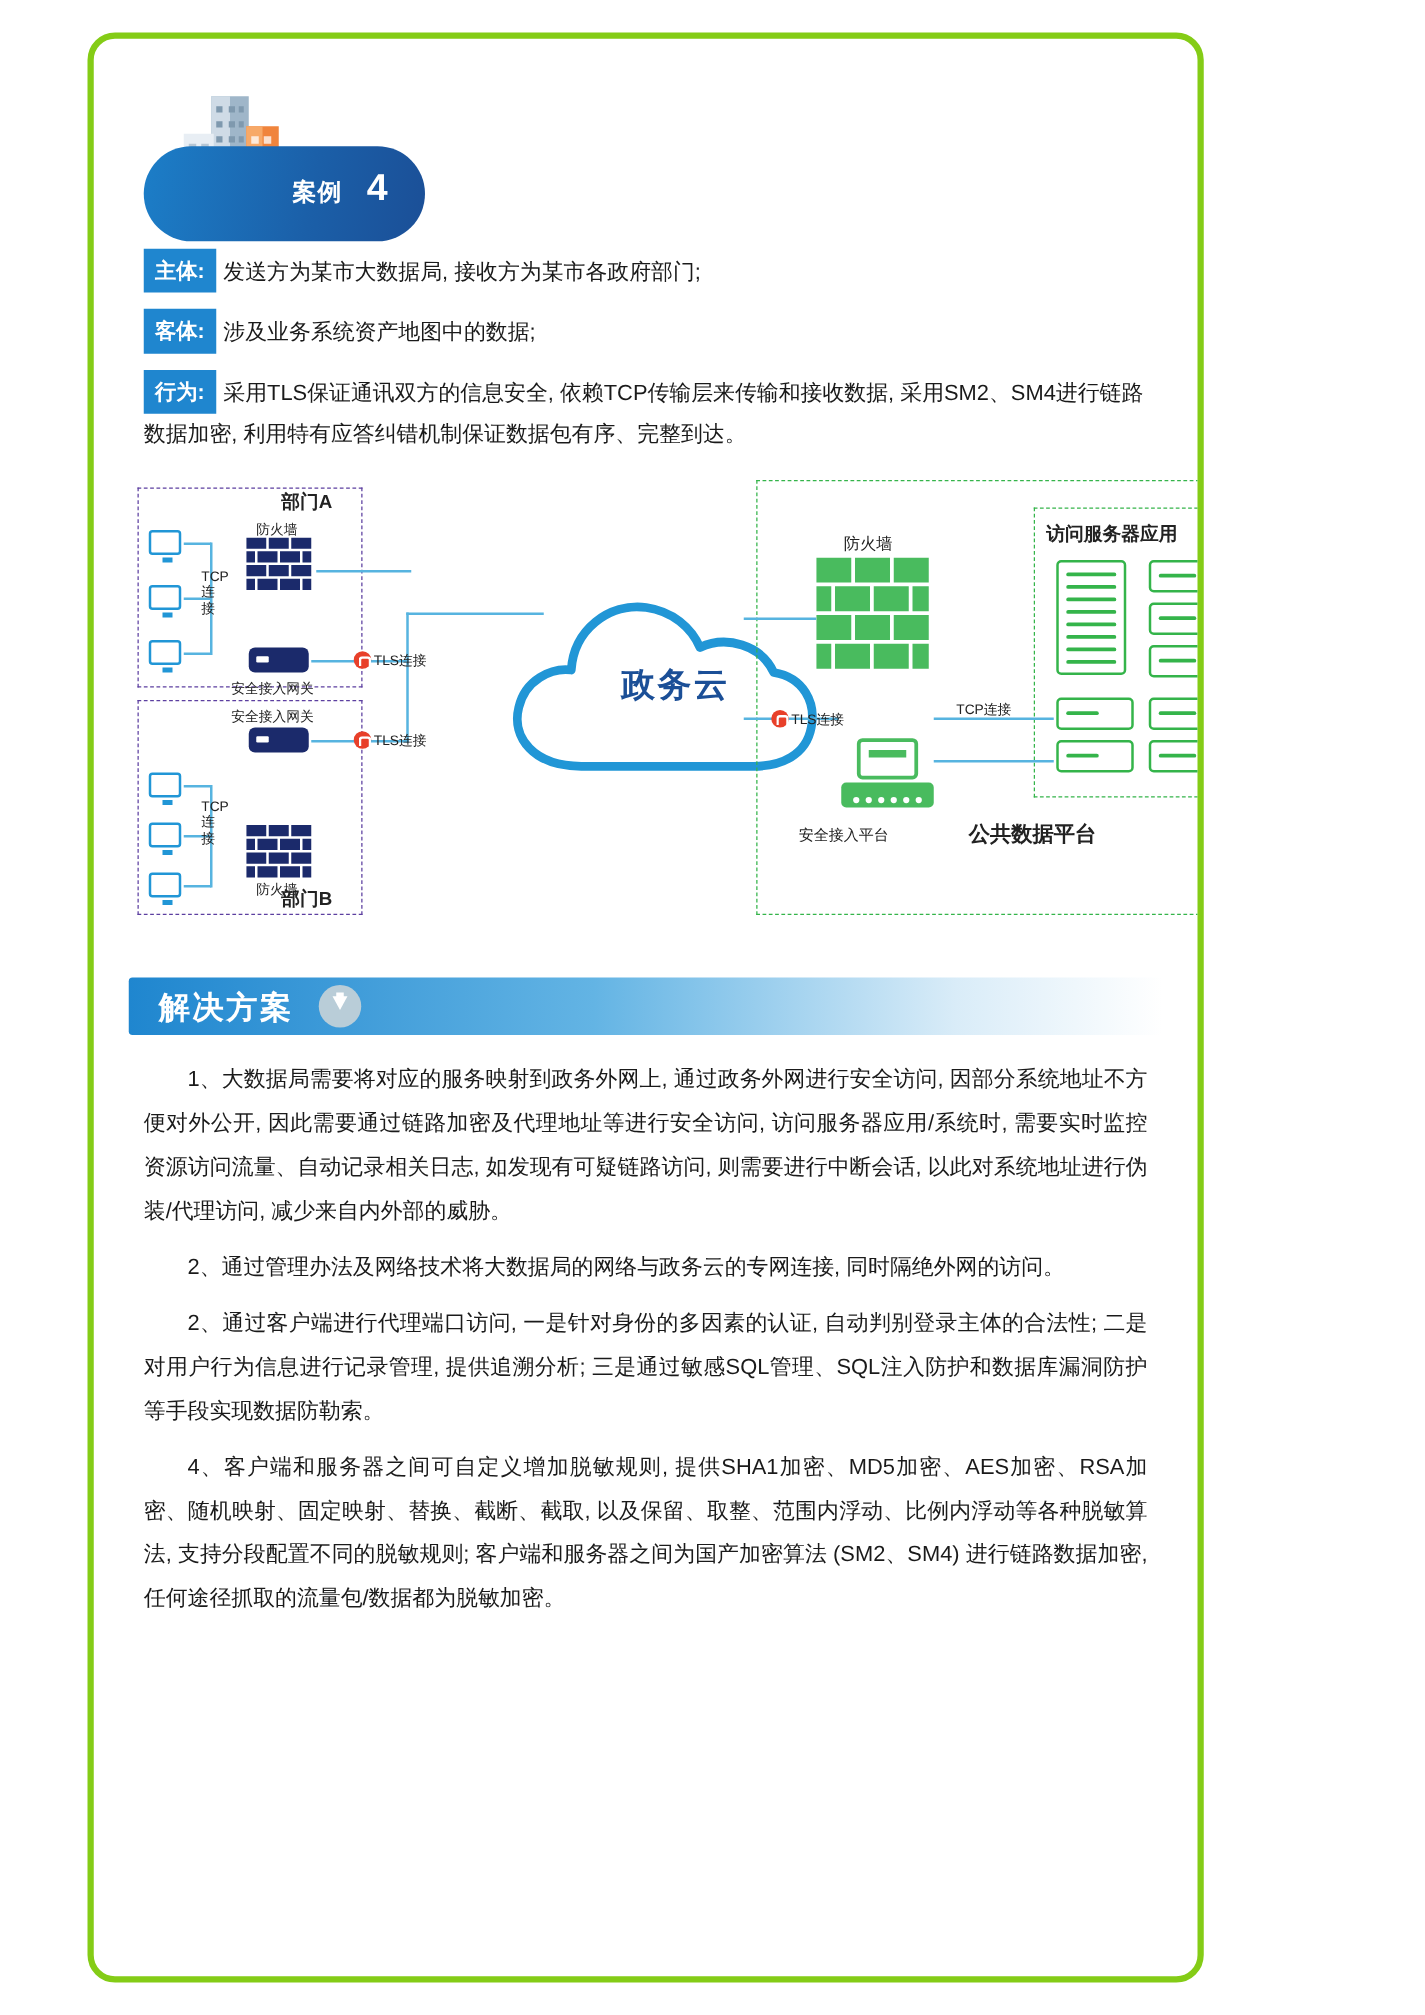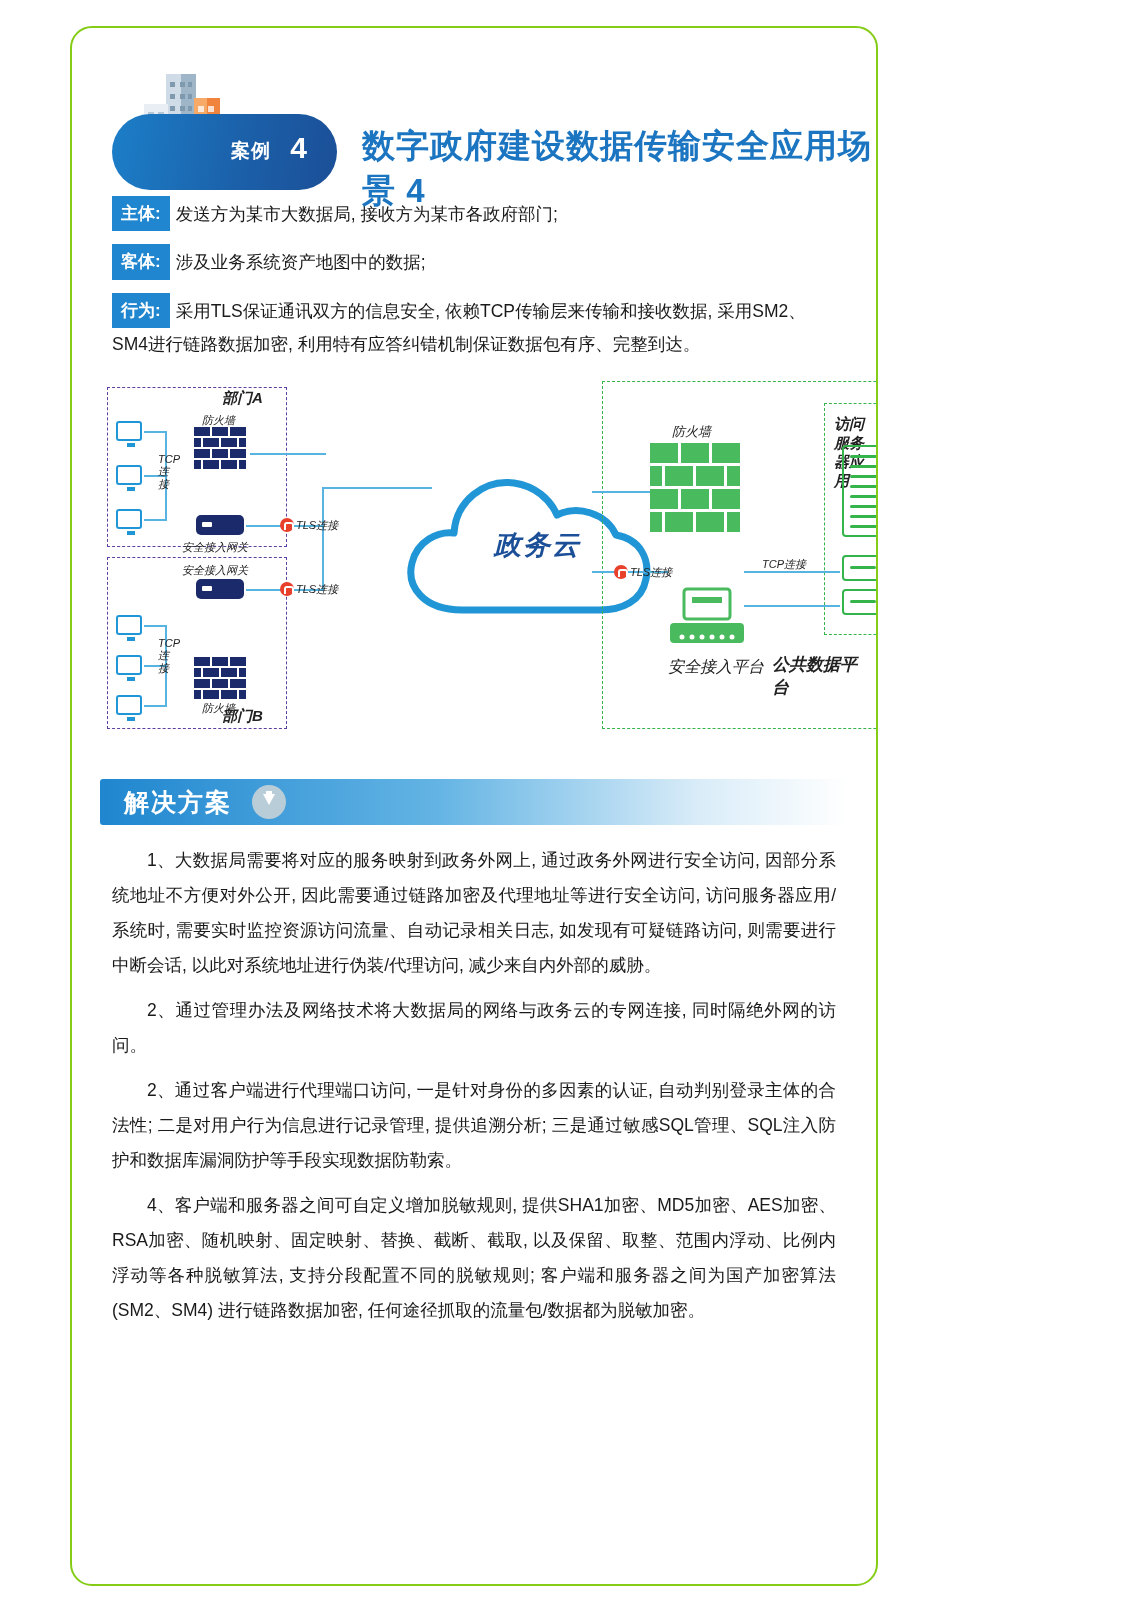--- a/index.html
+++ b/index.html
@@ -5,22 +5,22 @@
   * { box-sizing: border-box; }
   html, body { margin:0; padding:0; }
   body {
     width:1140px; height:1612px;
     background:#ffffff;
     font-family:"Liberation Sans", sans-serif;
     color:#1a1a1a;
   }
   .page {
     position:absolute; left:70px; top:26px;
-    width:808px; height:1560px;
-    border:2px solid #84cc16;
+    width:893px; height:1560px;
+    border:5px solid #84cc16;
     border-radius:22px;
     background:#fff;
     overflow:hidden;
   }
 
   
   .header { position:relative; height:150px; }
   .badge {
     position:absolute; left:40px; top:86px;
     width:225px; height:76px;
@@ -70,21 +70,21 @@
   .req { margin:18px 40px 0 40px; font-size:17.5px; line-height:1.85; }
   .req-row { margin-bottom:13px; }
   .tag {
     display:inline-block; background:#1f86cf; color:#fff;
     font-weight:bold; padding:2px 9px; font-size:17px; margin-right:6px;
     vertical-align:1px;
   }
   .req-ind { text-indent:0; }
 
   
-  .diagram { position:relative; margin:14px 11px 0 0; height:390px;font-style:italic; }
+  .diagram { position:relative; margin:14px 11px 0 0; height:390px; }
   .dashed-box {
     position:absolute; border:1px dashed #5c3fa0;
   }
   .green-box { position:absolute; border:1px dashed #34b44a; }
   .lbl { position:absolute; font-size:13px; color:#222; }
   .lbl-b { font-weight:bold; }
   .mon {
     position:absolute; width:26px; height:20px; border:2px solid #2196d6; border-radius:3px;
   }
   .mon:after{content:"";position:absolute;left:9px;top:20px;width:8px;height:4px;background:#2196d6;}
@@ -157,21 +157,20 @@
         <rect x="34" y="68" width="6" height="6"></rect>
           <rect x="44" y="68" width="6" height="6"></rect>
         <rect x="22" y="68" width="6" height="6"></rect>
           <rect x="22" y="80" width="6" height="6"></rect>
       </g>
     </svg>
     <div class="badge">
       <span class="badge-label">案例</span>
       <span class="badge-num">4</span>
     </div>
-    <div class="title">数字政府建设数据传输安全应用场景 4</div>
   </div>
 
 
   <div class="req">
     <div class="req-row">
       <span class="tag">主体:</span><span>发送方为某市大数据局, 接收方为某市各政府部门;</span>
     </div>
     <div class="req-row">
       <span class="tag">客体:</span><span>涉及业务系统资产地图中的数据;</span>
     </div>
@@ -330,21 +329,21 @@
       <rect x="2" y="36" width="74" height="20" rx="4" fill="#49bb5e"></rect>
       <g fill="#ffffff">
         <circle cx="14" cy="50" r="2.5"></circle>
           <circle cx="24" cy="50" r="2.5"></circle>
           <circle cx="34" cy="50" r="2.5"></circle>
         <circle cx="44" cy="50" r="2.5"></circle>
           <circle cx="54" cy="50" r="2.5"></circle>
           <circle cx="64" cy="50" r="2.5"></circle>
       </g>
     </svg>
-    <div class="lbl" style="left:596px; top:282px; font-size:16px;">安全接入平台</div>
+    <div class="lbl" style="left:564px; top:282px; font-size:12px;">安全接入平台</div>
     <div class="lbl lbl-b" style="left:700px; top:278px; font-size:17px;">公共数据平台</div>
 
     <div class="conn-g" style="left:520px; top:116px; width:58px; height:2px;"></div>
     <div class="conn-g" style="left:520px; top:196px; width:76px; height:2px;"></div>
     <div class="conn-g" style="left:672px; top:196px; width:96px; height:2px;"></div>
     <div class="conn-g" style="left:672px; top:230px; width:96px; height:2px;"></div>
     <span class="lockdot" style="left:542px; top:190px;"></span>
     <span class="tlsbadge" style="left:558px; top:190px;">TLS连接</span>
     <span class="tlsbadge" style="left:690px; top:182px;">TCP连接</span>
   </div>

